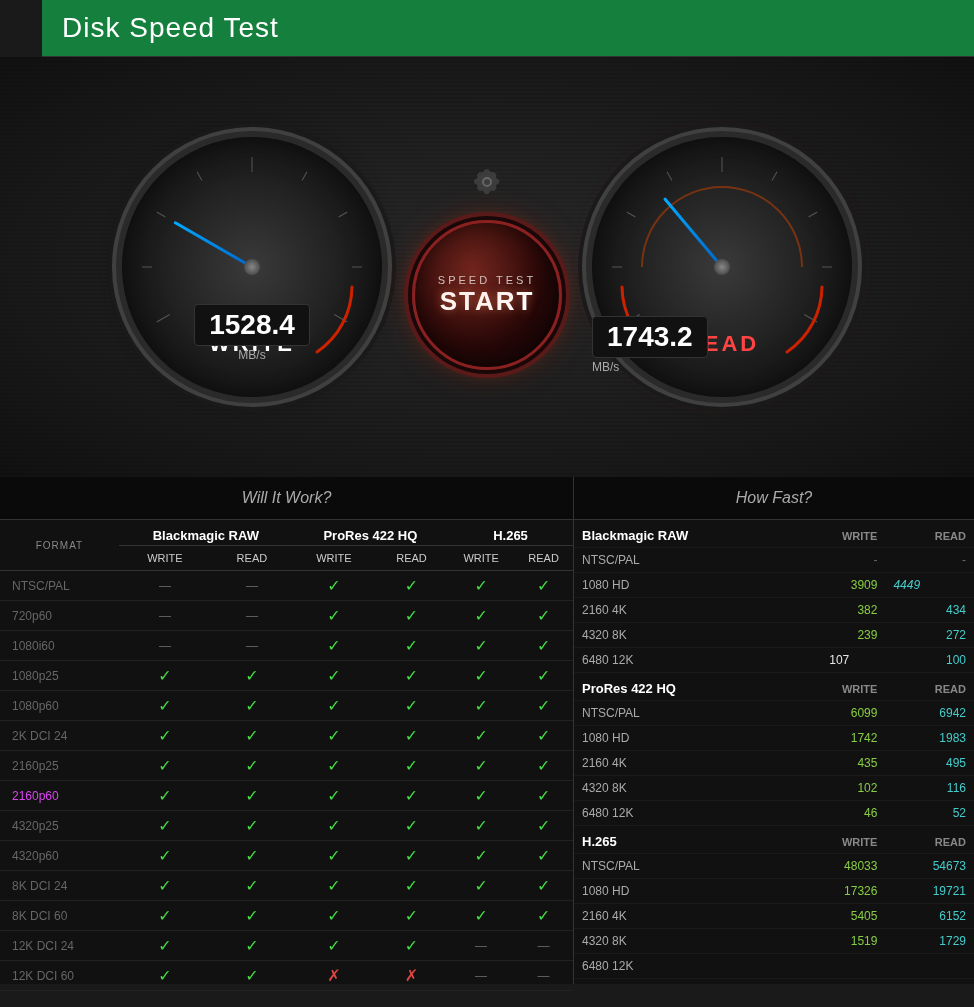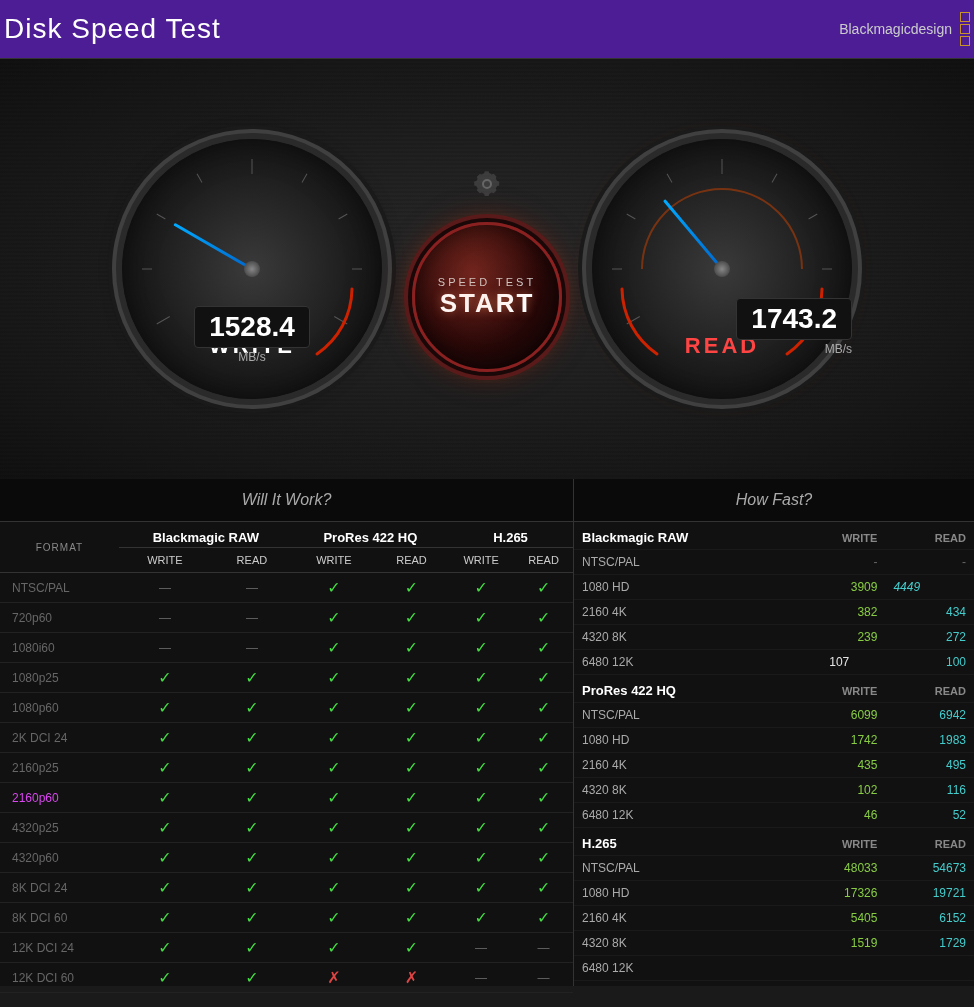--- a/index.html
+++ b/index.html
@@ -7,26 +7,27 @@
       width: 974px;
       height: 1007px;
       background: #1a1a1a;
       font-family: 'Arial', sans-serif;
       overflow: hidden;
       position: relative;
     }
 
     
     .title-bar {
-      background: #4c1d95;
-      padding: 12px 4px;
+      background: #15803d;
+      padding: 12px 20px;
       display: flex;
       align-items: center;
       justify-content: space-between;
       border-bottom: 1px solid #333;
+      margin-left: 42px;
     }
     .title-bar h1 {
       color: #fff;
       font-size: 28px;
       font-weight: 300;
       letter-spacing: 1px;
     }
     .brand {
       display: flex;
       align-items: center;
@@ -311,28 +312,20 @@
       padding-top: 8px;
       padding-bottom: 4px;
       font-size: 13px;
     }
   </style>
 </head>
 <body>
 
 <div class="title-bar">
   <h1>Disk Speed Test</h1>
-  <div class="brand">
-    <span class="brand-name">Blackmagicdesign</span>
-    <div class="brand-logo">
-      <span></span>
-      <span></span>
-      <span></span>
-    </div>
-  </div>
 </div>
 
 <div class="gauges-section">
 
   <div class="gauge-container">
     <div class="gauge gauge-write">
       <svg class="gauge-svg" viewBox="0 0 260 260">
 
         <g stroke="#555" stroke-width="1">
           <line x1="130" y1="20" x2="130" y2="35" transform="rotate(-120 130 130)"></line>
@@ -391,21 +384,21 @@
         <path d="M 30 150 A 80 80 0 0 0 65 215" stroke="#cc2200" stroke-width="3" fill="none" stroke-linecap="round"></path>
         <path d="M 195 215 A 80 80 0 0 0 230 150" stroke="#cc2200" stroke-width="3" fill="none" stroke-linecap="round"></path>
 
         <path d="M 50 130 A 80 80 0 0 1 210 130" stroke="#cc4400" stroke-width="2" fill="none" opacity="0.5"></path>
       </svg>
       <div class="needle-read"></div>
       <div class="needle-center"></div>
       <div class="gauge-center">
         <div class="gauge-title">READ</div>
       </div>
-      <div style="position:absolute; bottom: 43px; text-align:right; width:100%;">
+      <div style="position:absolute; bottom: 23px; text-align:left; width:100%;">
         <div style="font-size:28px; font-weight:bold; color:#fff; background:#111; display:inline-block; padding: 4px 14px; border-radius: 4px; border:1px solid #333;">1743.2</div>
         <div style="color:#aaa; font-size:12px; margin-top:2px;">MB/s</div>
       </div>
     </div>
   </div>
 </div>
 
 <div class="tables-section">
 
   <div class="will-it-work">

